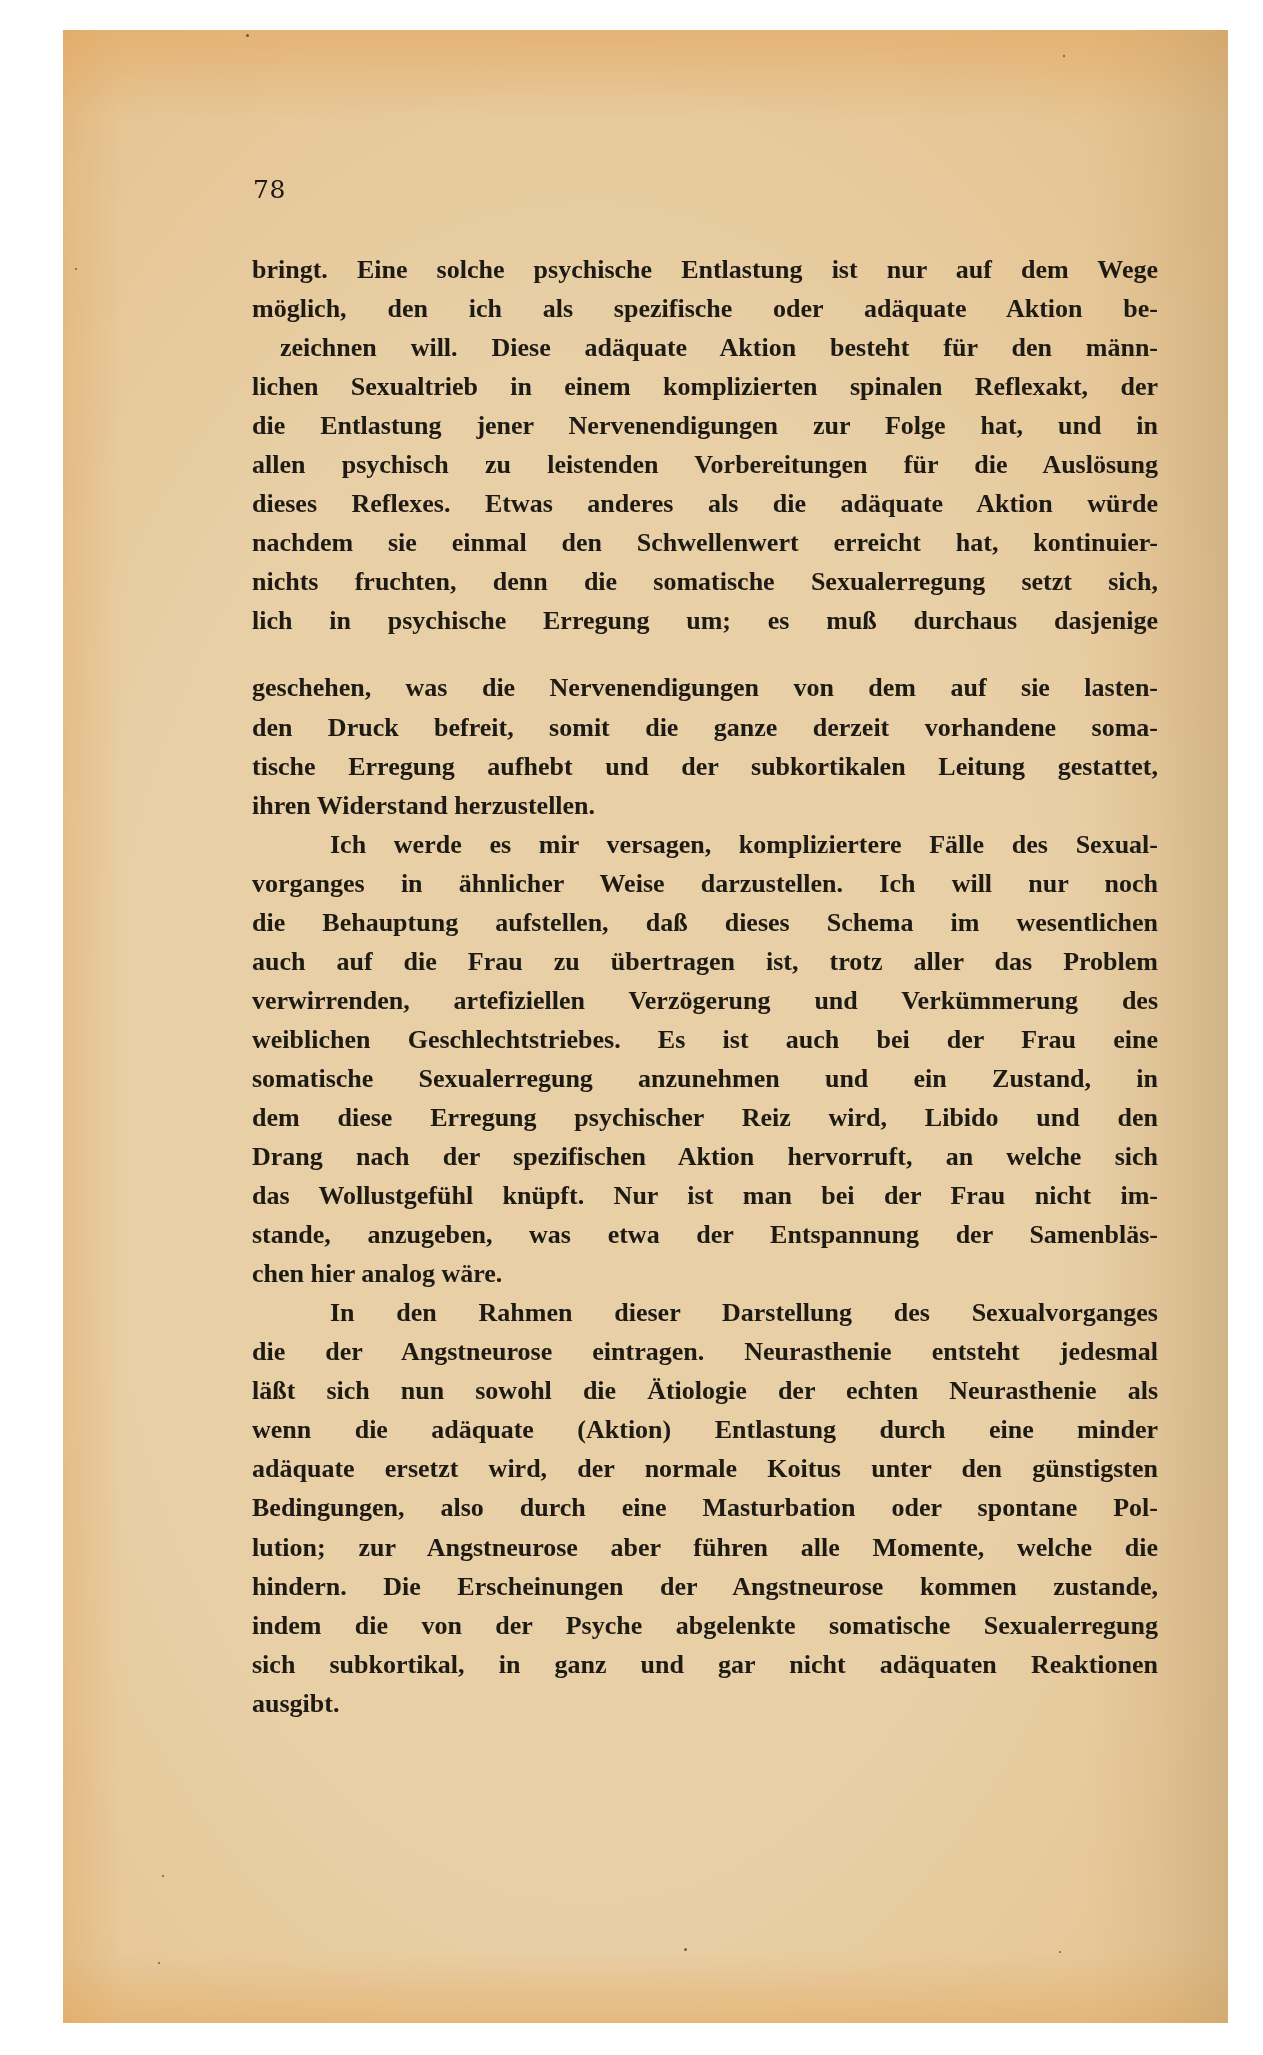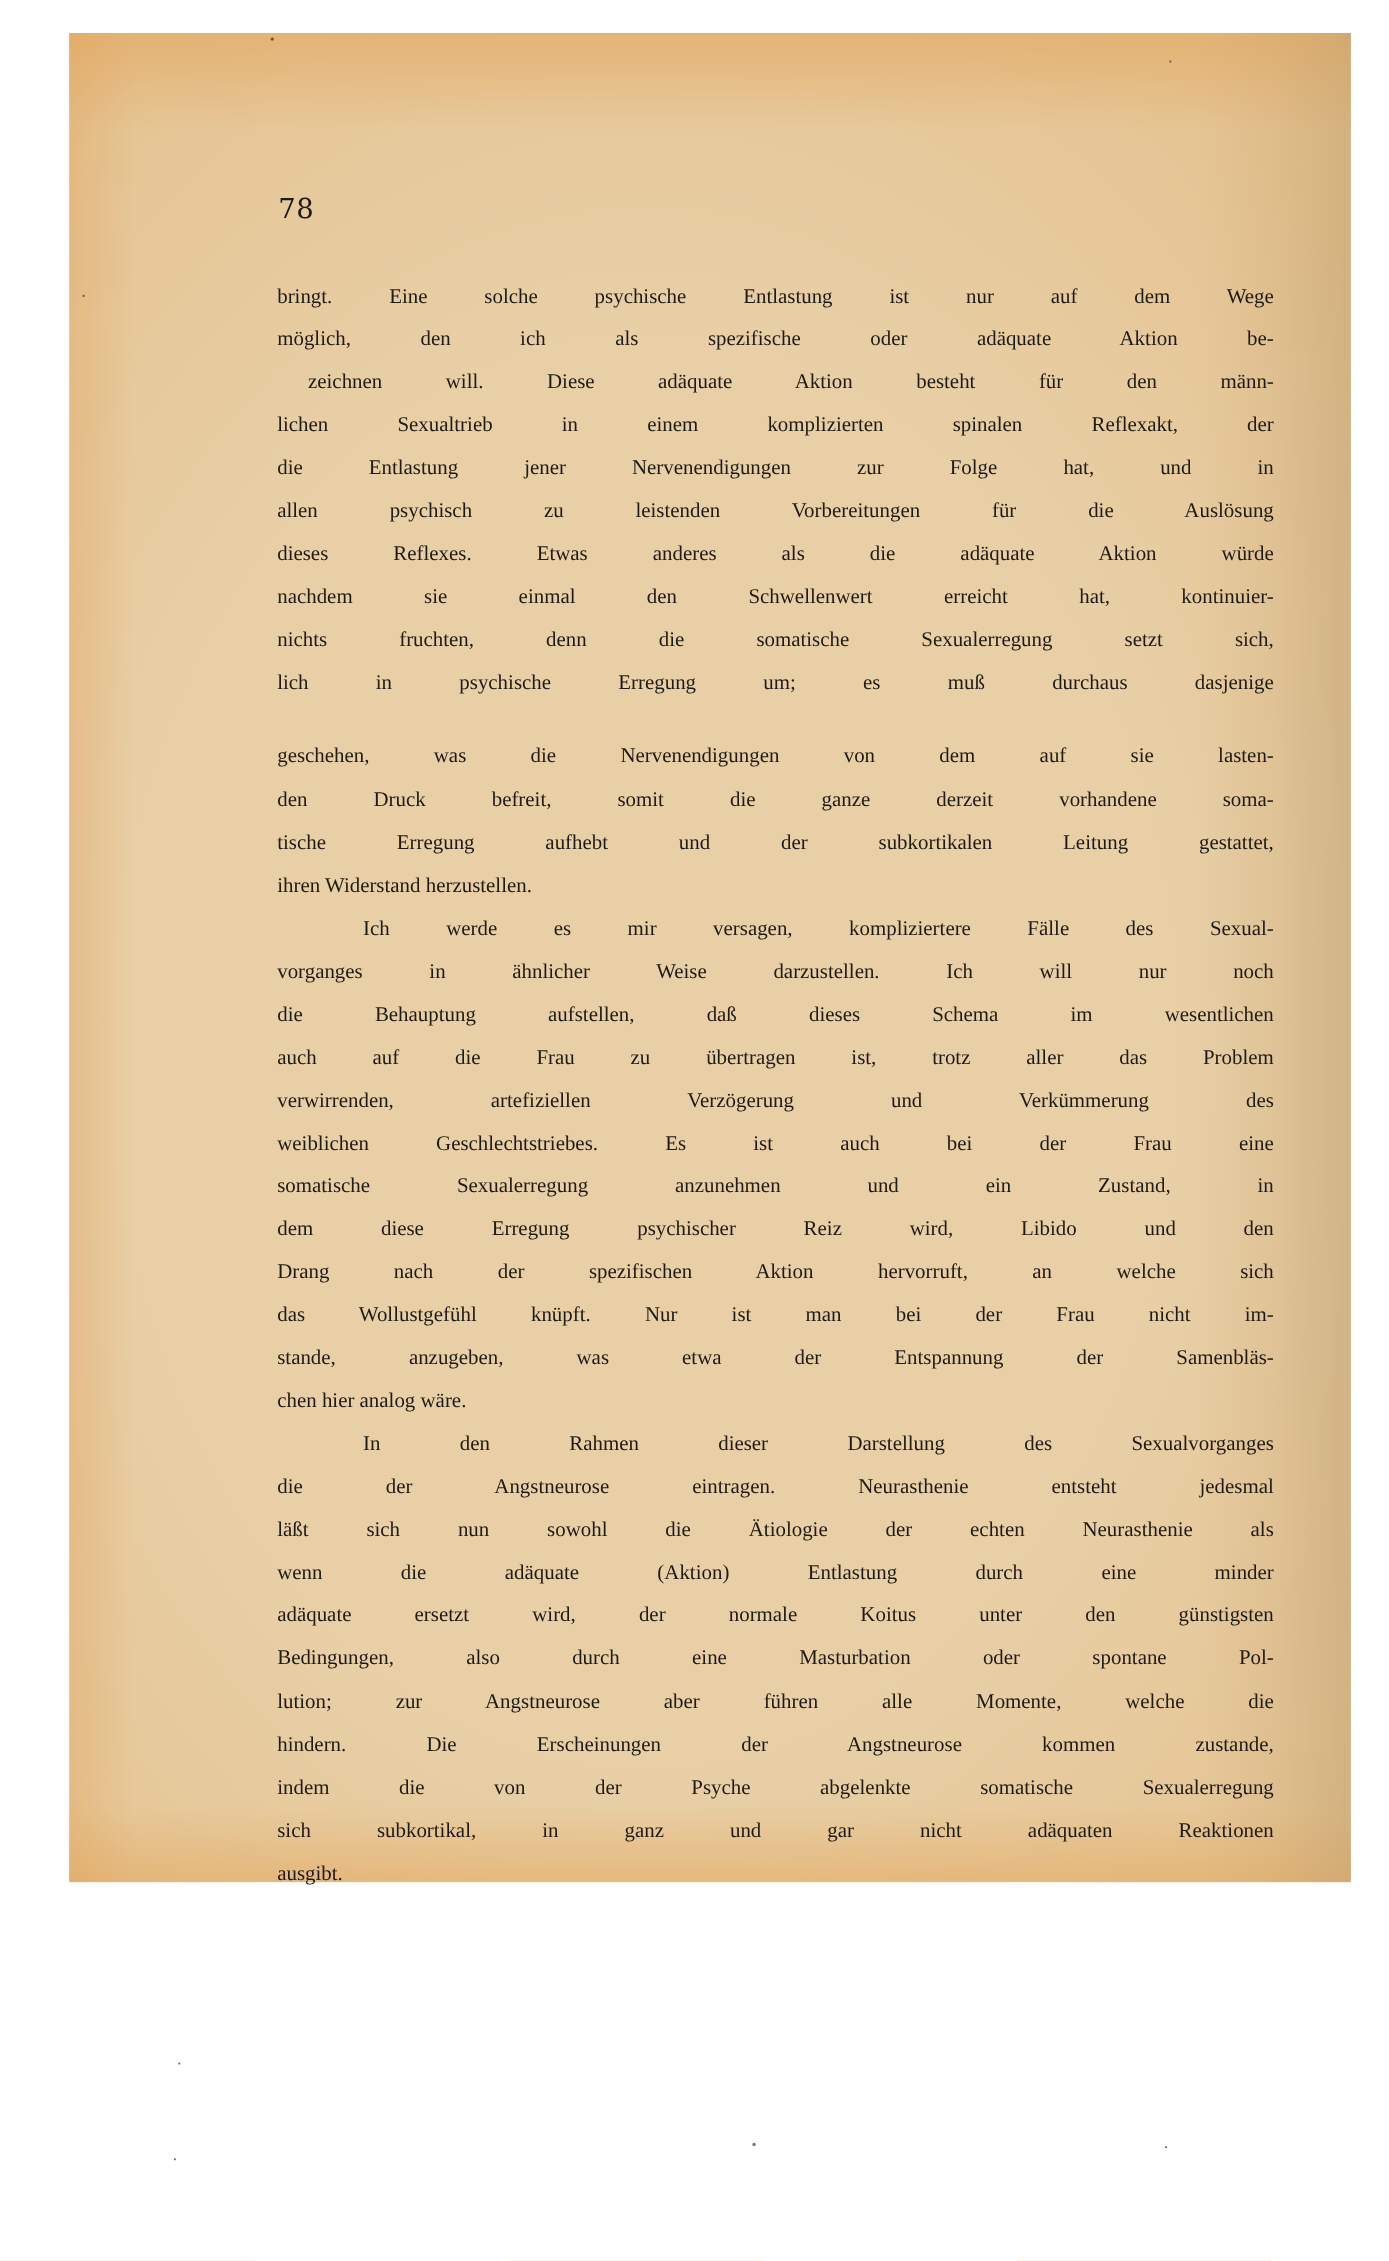--- a/index.html
+++ b/index.html
@@ -11,21 +11,21 @@
     width: 1263px;
     height: 2055px;
     position: relative;
     overflow: hidden;
   }
   .page {
     position: absolute;
     left: 63px;
     top: 30px;
     width: 1165px;
-    height: 1681px;
+    height: 1993px;
     background:
       radial-gradient(ellipse 75% 70% at 45% 55%, rgba(238,216,178,0) 55%, rgba(222,170,100,0.35) 100%),
       linear-gradient(to right, rgba(225,160,90,0.35) 0px, rgba(225,160,90,0) 60px),
       linear-gradient(to left, rgba(175,150,110,0.45) 0px, rgba(190,160,115,0.2) 70px, rgba(190,160,115,0) 140px),
       linear-gradient(to bottom, rgba(228,150,70,0.45) 0px, rgba(228,150,70,0) 90px),
       linear-gradient(to top, rgba(228,160,80,0.45) 0px, rgba(228,160,80,0) 70px),
       #e8cfa6;
   }
   .speck {
     position: absolute;
@@ -49,27 +49,28 @@
     position: absolute;
     left: 189px;
     top: 220px;
     width: 906px;
   }
   .line {
     display: block;
     height: 39.05px;
     line-height: 39.05px;
     font-family: "Liberation Serif", "DejaVu Serif", serif;
-    font-size: 19px;
+    font-size: 26px;
     color: #1e1a14;
     text-align: justify;
     text-align-last: justify;
     white-space: nowrap;
     overflow: visible;
     transform-origin: left center;
+    font-weight: bold;
   }
   .line.last {
     text-align-last: left;
   }
   .line.indent {
     padding-left: 78px;
     box-sizing: border-box;
   }
   .line > span {
     display: block;

